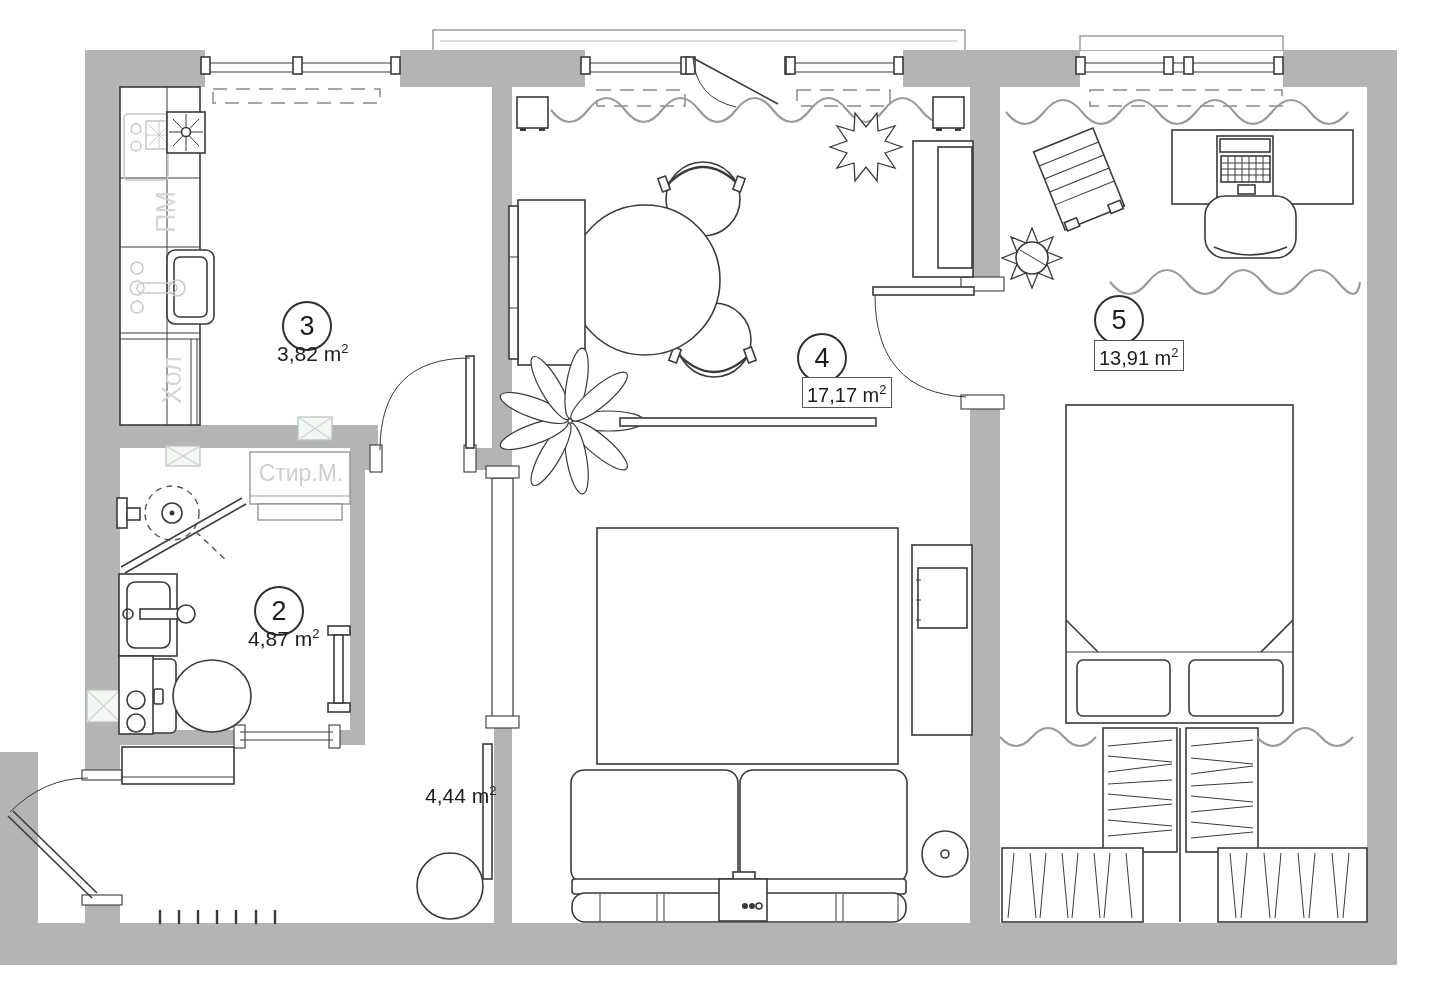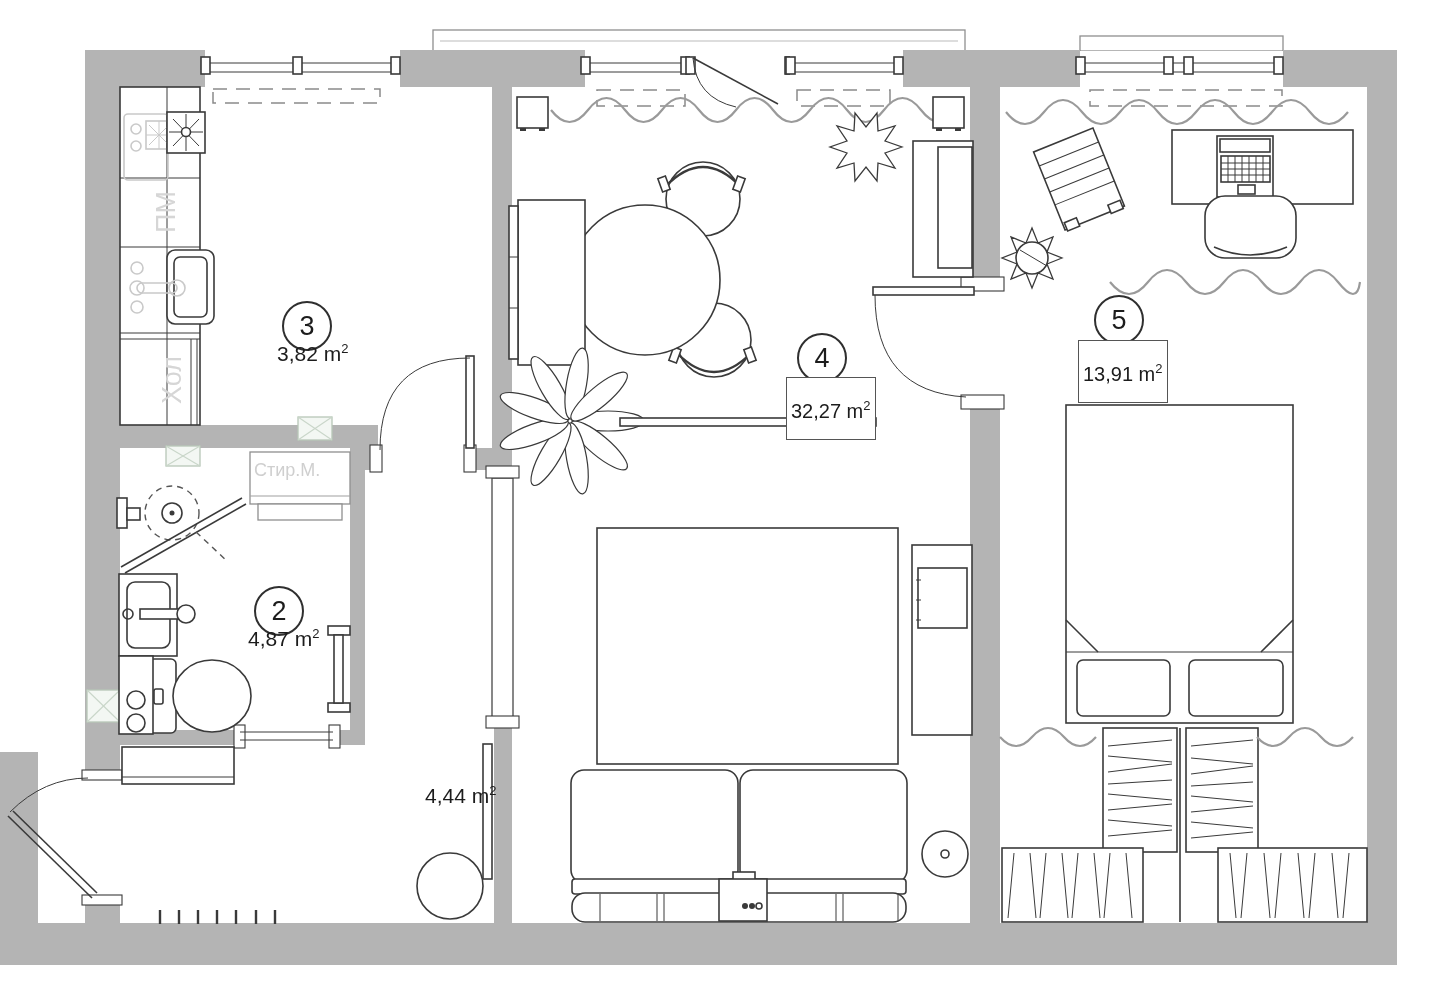--- a/index.html
+++ b/index.html
@@ -15,25 +15,25 @@
   .lite{stroke:#8f8f8f;stroke-width:1.3;fill:#ffffff;}
   .dash{stroke:#8a8a8a;stroke-width:1.5;fill:none;stroke-dasharray:14 9;}
   .dd{stroke:#555;stroke-width:1.4;fill:none;stroke-dasharray:6 5;}
   .curt{stroke:#9a9a9a;stroke-width:2.2;fill:none;}
   .vent{fill:#f3f7f3;stroke:#b7c7b7;stroke-width:1.3;}
   .ventl{stroke:#c9d6c9;stroke-width:1.1;fill:none;}
   .num-circle{position:absolute;width:46px;height:46px;border:2px solid #2f2f2f;border-radius:50%;
       background:#fff;display:flex;align-items:center;justify-content:center;font-size:27px;}
   .area-plain{position:absolute;font-size:21px;white-space:nowrap;}
   .area-boxed{position:absolute;font-size:20px;white-space:nowrap;border:1.3px solid #555;
-      background:#fff;padding:16px 4px;line-height:23px;}
+      background:#fff;padding:0 4px;line-height:23px;margin-left:16px;}
   sup{font-size:13px;}
   .vtext{position:absolute;width:64px;height:64px;display:flex;align-items:center;justify-content:center;
       transform:rotate(-90deg);font-size:27px;color:#d6d6d6;}
-  .ghost-text{position:absolute;font-size:18px;color:#cfcfcf;text-align:left;}
+  .ghost-text{position:absolute;font-size:23px;color:#cfcfcf;text-align:center;}
 </style>
 </head>
 <body>
 
 <div class="plan">
 <svg width="1452" height="1000" viewBox="0 0 1452 1000">
 
   <g>
     <rect x="433" y="30" width="532" height="22" class="lite"></rect>
     <line x1="440" y1="41" x2="958" y2="41" class="ventl" style="stroke:#bbb"></line>
@@ -418,21 +418,21 @@
   <div class="area-plain" style="left:277px;top:341px;"><span>3,82 m</span><sup>2</sup></div>
 
   <div class="num-circle" style="left:254px;top:586px;">
       <span>2</span>
     </div>
   <div class="area-plain" style="left:248px;top:626px;"><span>4,87 m</span><sup>2</sup></div>
 
   <div class="num-circle" style="left:797px;top:333px;">
       <span>4</span>
     </div>
-  <div class="area-boxed" style="left:786px;top:377px;"><span>32,27 m</span><sup>2</sup></div>
+  <div class="area-boxed" style="left:786px;top:377px;"><span>17,17 m</span><sup>2</sup></div>
 
   <div class="num-circle" style="left:1094px;top:295px;">
       <span>5</span>
     </div>
   <div class="area-boxed" style="left:1078px;top:340px;"><span>13,91 m</span><sup>2</sup></div>
 
   <div class="area-plain" style="left:399px;top:783px;margin-left:26px;"><span>4,44 m</span><sup>2</sup></div>
 
   <div class="vtext" style="left:134px;top:180px;">
       <span>ПМ</span>

